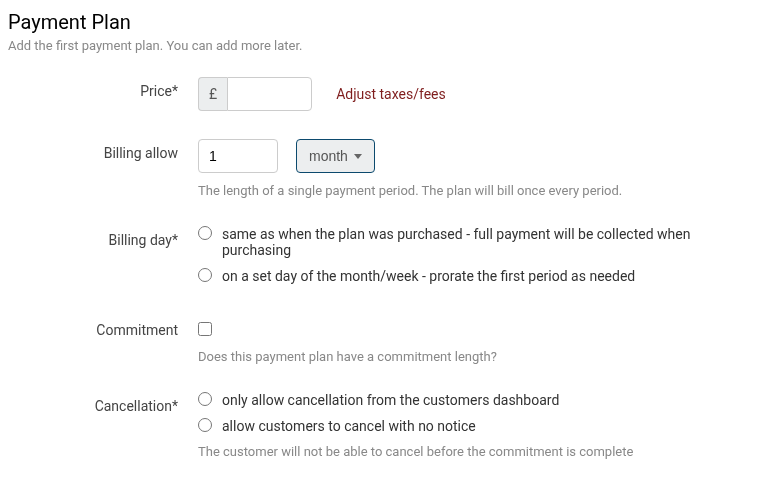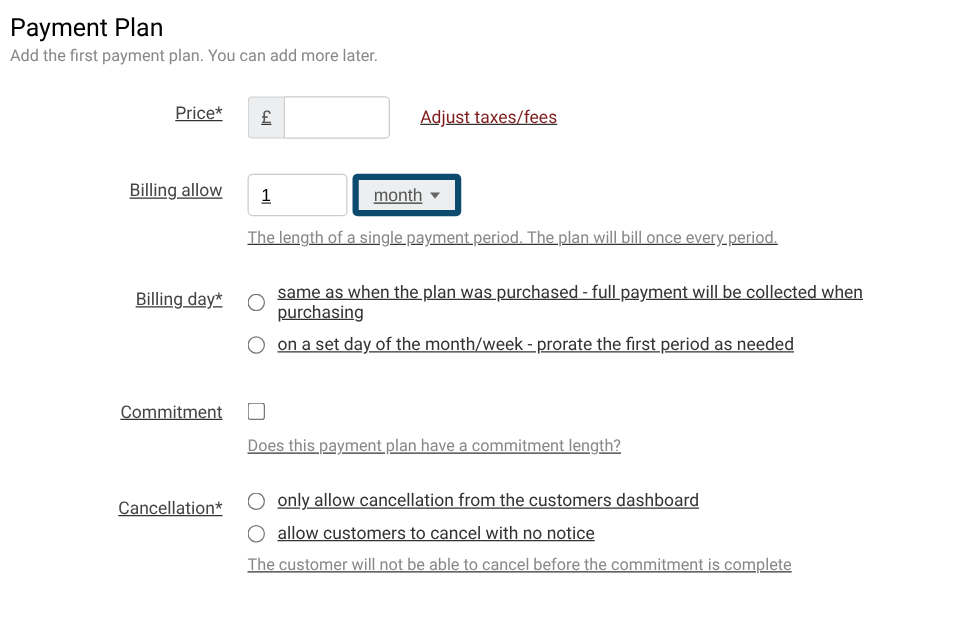--- a/index.html
+++ b/index.html
@@ -19,21 +19,20 @@
     }
     .section-subtitle {
       font-size: 13px;
       color: #888;
       margin-bottom: 24px;
     }
     .form-row {
       display: flex;
       align-items: flex-start;
       margin-bottom: 28px;
-      text-decoration: underline;
     }
     .form-label-col {
       width: 190px;
       flex-shrink: 0;
       text-align: right;
       padding-right: 20px;
       padding-top: 6px;
       font-size: 14px;
       color: #444;
     }
@@ -79,42 +78,42 @@
     .period-input {
       border: 1px solid #ccc;
       border-radius: 4px;
       height: 34px;
       width: 80px;
       padding: 4px 10px;
       font-size: 14px;
     }
     .dropdown-btn {
       background: #eceeef;
-      border: 5px solid #0c4a6e;
+      border: 1px solid #0c4a6e;
       border-radius: 4px;
       height: 34px;
       padding: 0 12px;
       font-size: 14px;
       color: #555;
-      margin-left: 4px;
+      margin-left: 18px;
       cursor: pointer;
       display: inline-flex;
       align-items: center;
       gap: 6px;
     }
     .caret {
       display: inline-block;
       width: 0; height: 0;
       border-left: 4px solid transparent;
       border-right: 4px solid transparent;
       border-top: 5px solid #666;
     }
     .radio-row {
       display: flex;
-      align-items: center;
+      align-items: flex-start;
       margin-bottom: 10px;
       cursor: pointer;
     }
     .radio-row input[type="radio"] {
       margin-right: 10px;
       width: 14px;
       height: 14px;
       cursor: pointer;
       accent-color: #555;
     }

